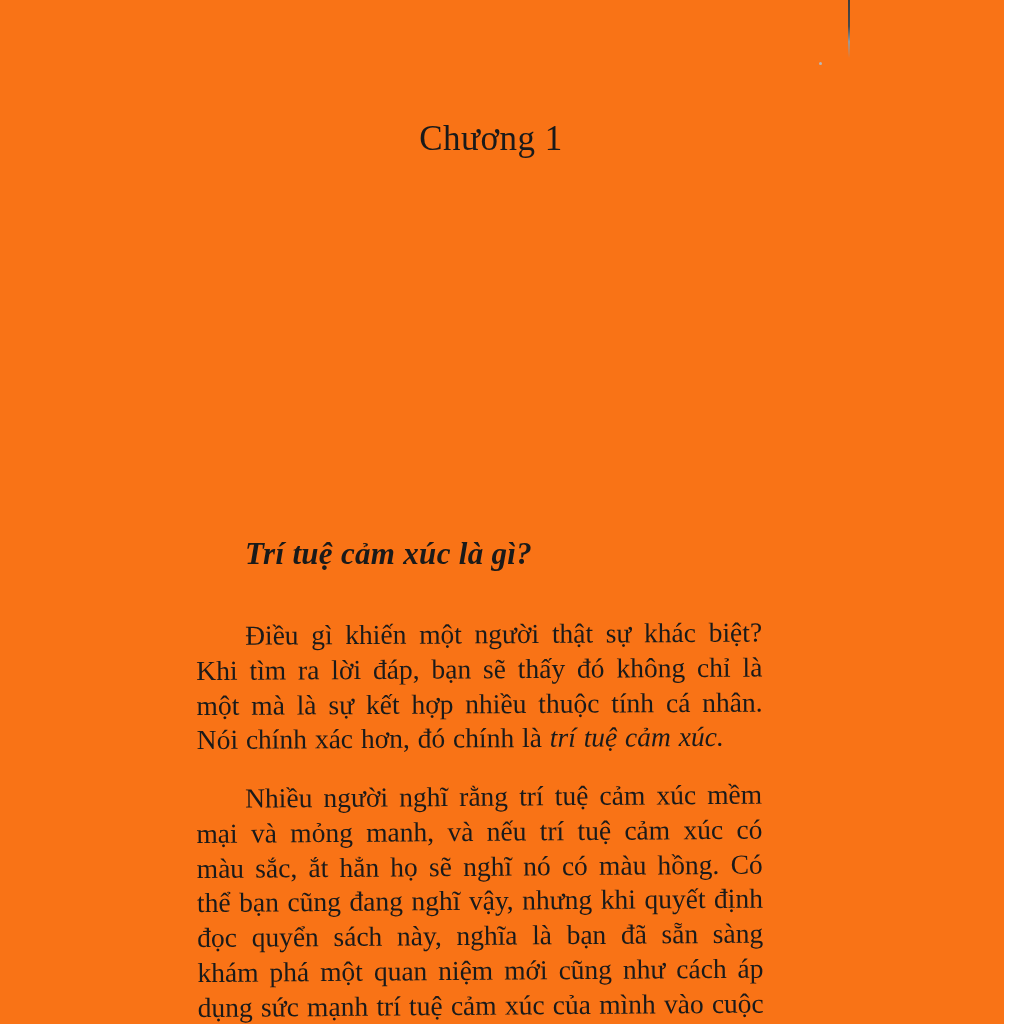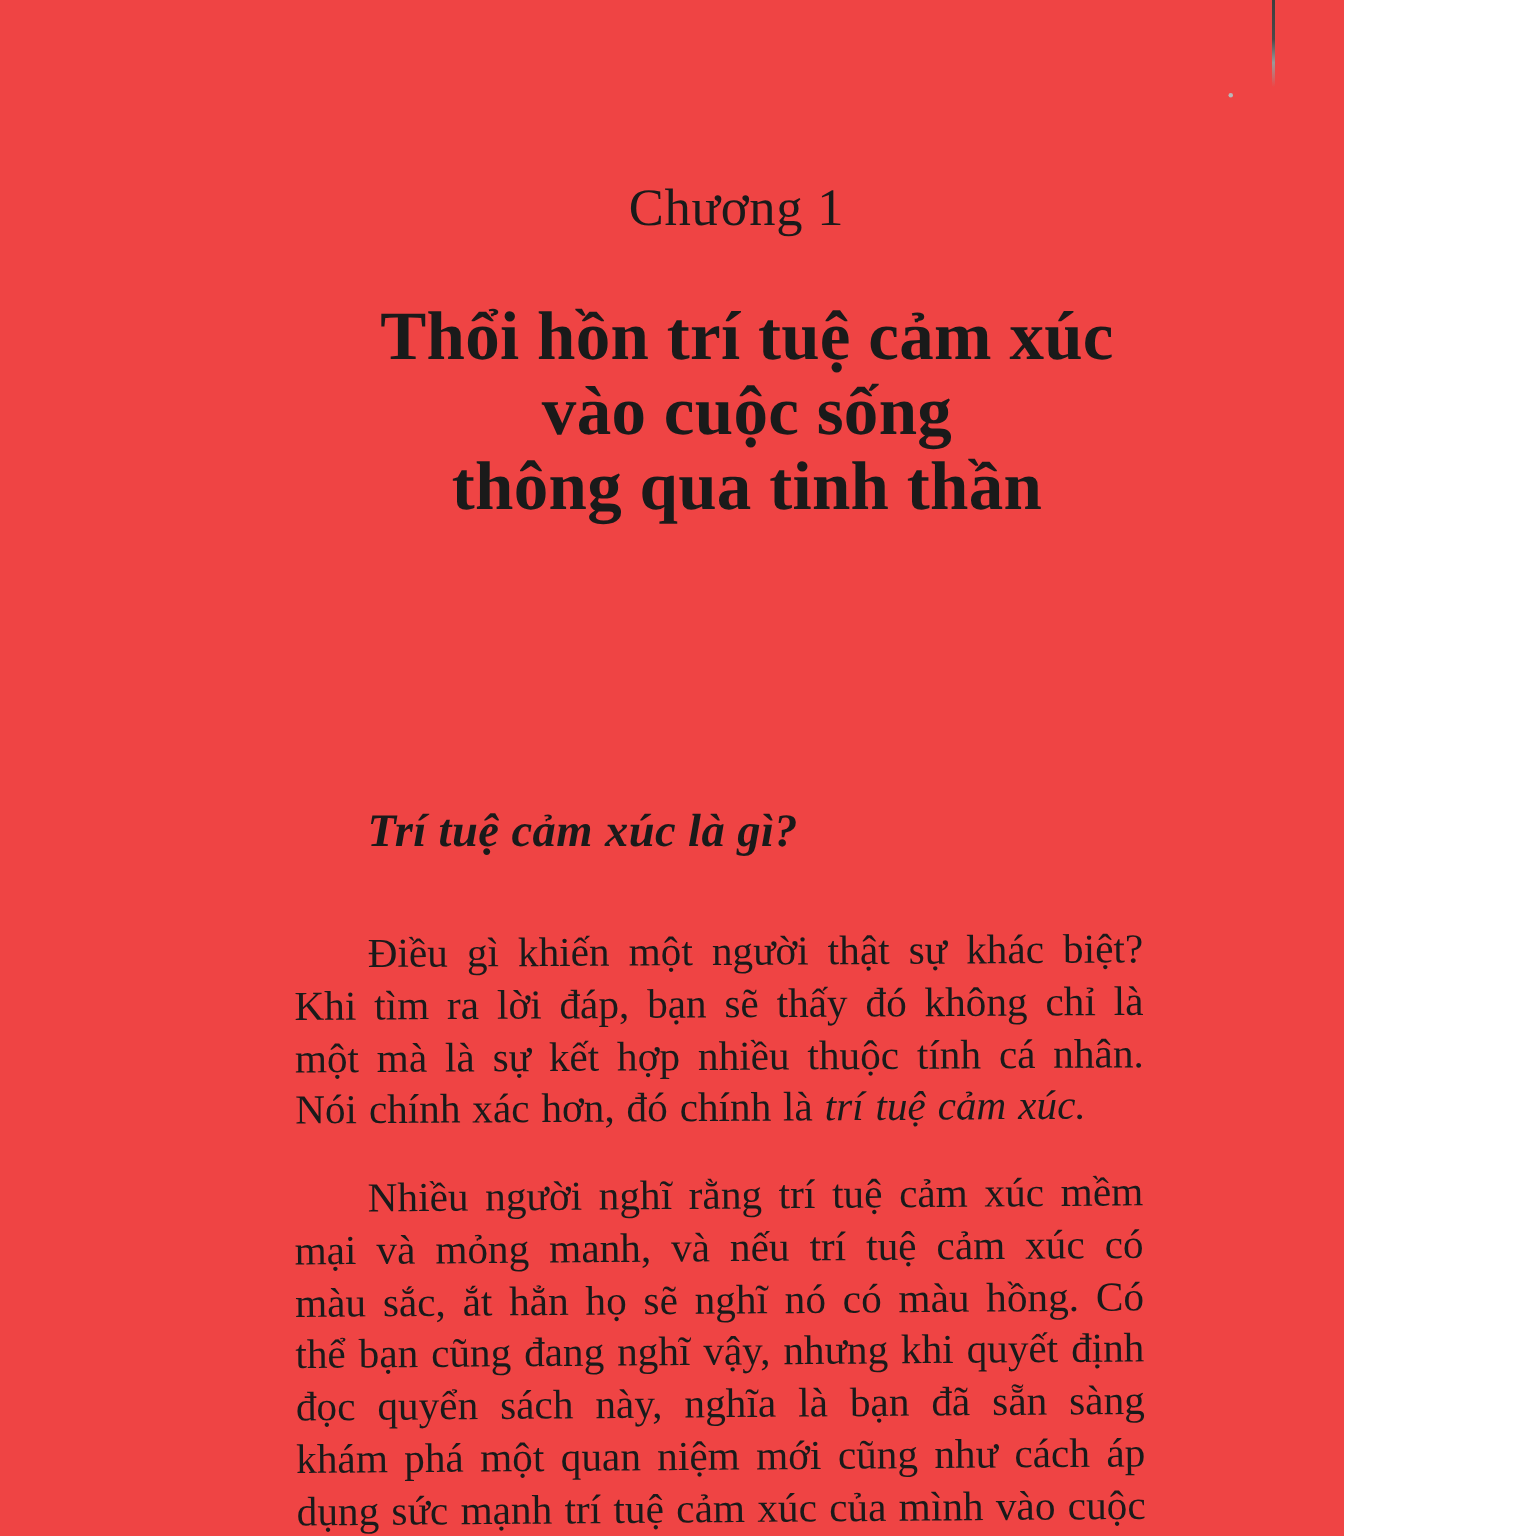--- a/index.html
+++ b/index.html
@@ -2,23 +2,23 @@
 <html><head>
 <meta charset="utf-8">
 <style>
   html, body {
     margin: 0;
     padding: 0;
     background: #ffffff;
   }
   .page {
     position: relative;
-    width: 896px;
+    width: 1004px;
     height: 1024px;
-    background: #ef4444;
+    background: #f97316;
     color: #1a1a1a;
     font-family: "Liberation Serif", "DejaVu Serif", serif;
     overflow: hidden;
   }
   
   .scan-line {
     position: absolute;
     left: 848px;
     top: 0;
     width: 2px;
@@ -97,25 +97,20 @@
 </head>
 <body>
 
 <div class="page">
 
   <div class="scan-line"></div>
   <div class="scan-speck"></div>
 
   <div class="chapter-label">Chương 1</div>
 
-  <div class="chapter-title">
-    <span class="title-line">Thổi hồn trí tuệ cảm xúc</span>
-    <span class="title-line">vào cuộc sống</span>
-    <span class="title-line">thông qua tinh thần</span>
-  </div>
 
   <div class="section-heading">Trí tuệ cảm xúc là gì?</div>
 
   <p class="body-para para-1"><span>Điều gì khiến một người thật sự khác biệt? Khi tìm ra lời đáp, bạn sẽ thấy đó không chỉ là một mà là sự kết hợp nhiều thuộc tính cá nhân. Nói chính xác hơn, đó chính là </span><em>trí tuệ cảm xúc.</em></p>
 
   <p class="body-para para-2">Nhiều người nghĩ rằng trí tuệ cảm xúc mềm mại và mỏng manh, và nếu trí tuệ cảm xúc có màu sắc, ắt hẳn họ sẽ nghĩ nó có màu hồng. Có thể bạn cũng đang nghĩ vậy, nhưng khi quyết định đọc quyển sách này, nghĩa là bạn đã sẵn sàng khám phá một quan niệm mới cũng như cách áp dụng sức mạnh trí tuệ cảm xúc của mình vào cuộc sống.</p>
 
 </div>
 
 </body></html>

